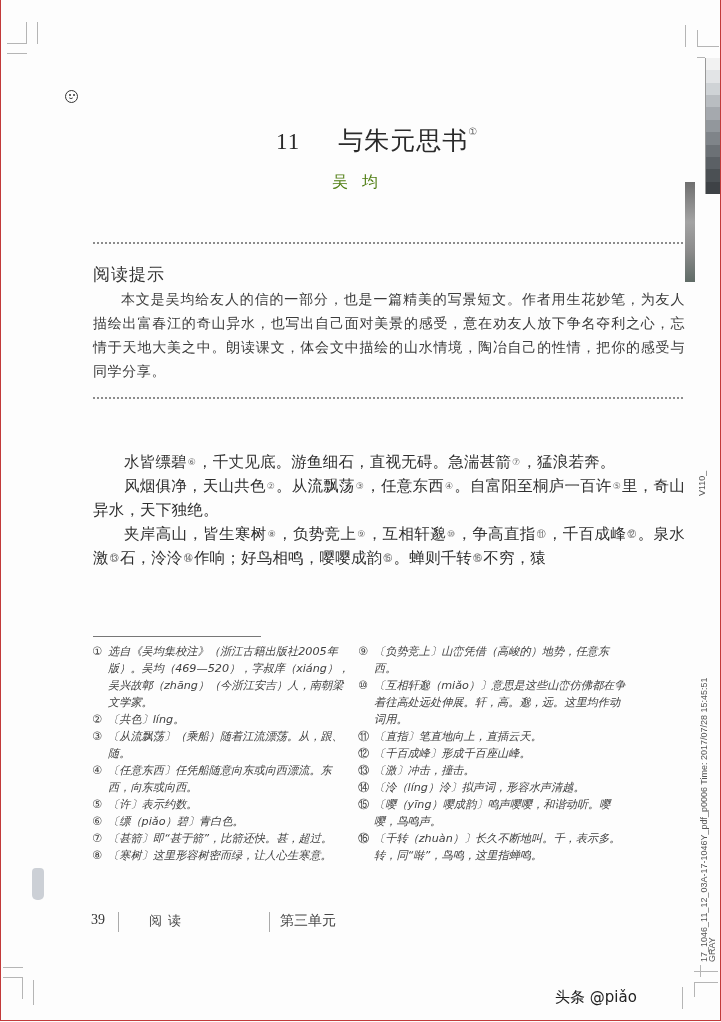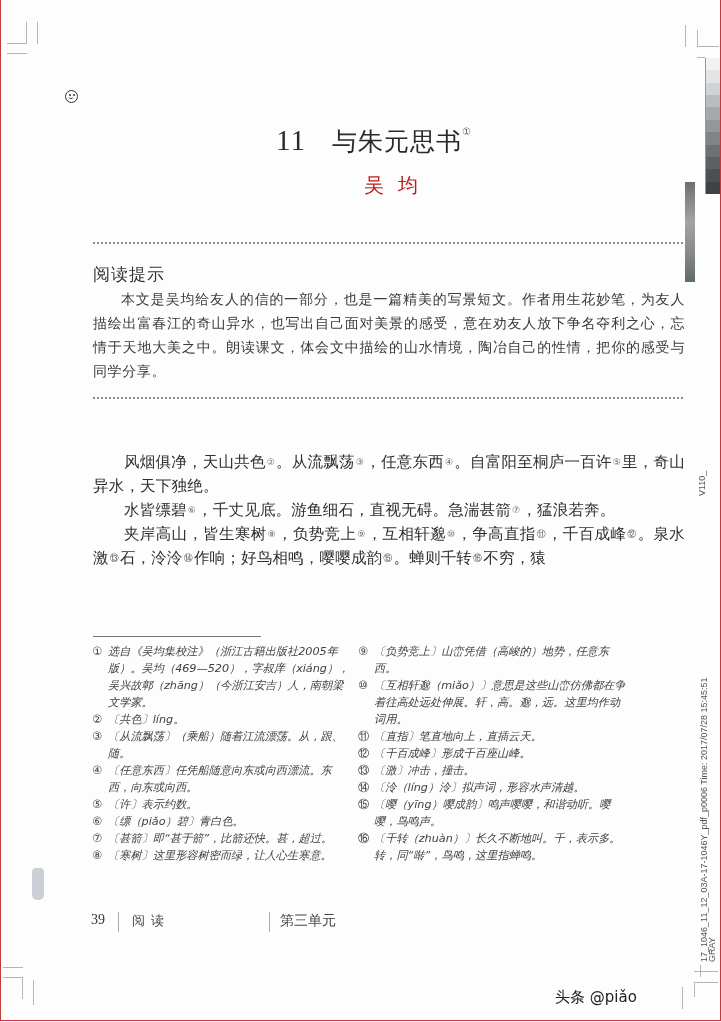--- a/index.html
+++ b/index.html
@@ -10,43 +10,43 @@
     color:#3a3a3a;
   }
   .frame { position:absolute; left:0; top:0; width:719px; height:1020px; border:1px solid #c23a3a; border-top:none; pointer-events:none; }
   .crop { position:absolute; background:#b5b5b5; }
   .smiley { position:absolute; left:65px; top:90px; width:13px; height:13px; border:1.6px solid #333; border-radius:50%; box-sizing:border-box; }
   .smiley::before, .smiley::after { content:""; position:absolute; top:3px; width:2px; height:2px; background:#333; border-radius:50%; }
   .smiley::before { left:2.5px; } .smiley::after { right:2.5px; }
   .smiley i { position:absolute; left:3px; top:5px; width:4px; height:2px; border-bottom:1.3px solid #333; border-radius:0 0 4px 4px; }
 
   .title { position:absolute; left:276px; top:124px; font-size:25px; color:#2a2a2a; letter-spacing:1px; white-space:nowrap; }
-  .title .num { margin-right:26px; font-family:"Liberation Serif", serif; font-size:29px; }
+  .title .num { margin-right:38px; font-family:"Liberation Serif", serif; font-size:23px; }
   .title sup { font-size:10px; vertical-align:top; position:relative; top:2px; color:#666; }
-  .author { position:absolute; left:332px; top:172px; font-size:20px; letter-spacing:14px; color:#b91c1c;margin-left:32px; }
+  .author { position:absolute; left:332px; top:172px; font-size:16px; letter-spacing:14px; color:#4d7c0f; }
 
   .dots { position:absolute; left:93px; width:590px; height:0; border-top:2px dotted #8c8c8c; }
   .tips-title { position:absolute; left:93px; top:263px; font-size:17px; color:#333; letter-spacing:1px; }
   .tips-body { position:absolute; left:93px; top:287px; width:592px; font-size:14px; line-height:24px; color:#3b3b3b; letter-spacing:0.6px; text-indent:28px; text-align:justify; }
 
   .main { position:absolute; left:93px; top:450px; width:592px; font-size:15.5px; line-height:24px; color:#2e2e2e; letter-spacing:0.2px; }
   .main p { margin:0; text-indent:31px; text-align:justify; }
   .main sup { font-size:9px; color:#666; vertical-align:top; margin:0 1px; }
 
   .fn-rule { position:absolute; left:93px; top:636px; width:168px; height:1px; background:#777; }
   .fn-col { position:absolute; top:643px; font-size:11.2px; line-height:17px; color:#3f3f3f; font-family:"DejaVu Sans", "Liberation Sans", sans-serif; }
   .fn-col.left { left:92px; width:258px; }
   .fn-col.right { left:358px; width:270px; }
   .fn { display:flex; }
   .fn .mk { flex:0 0 16px; }
   .fn .tx { flex:1;font-style:italic; }
 
   .footer-num { position:absolute; left:91px; top:912px; font-size:14px; color:#333; font-family:"Liberation Serif", serif; }
   .footer-bar { position:absolute; width:1px; height:20px; background:#aaa; }
-  .footer-sec { position:absolute; left:132px; top:912px; font-size:13px; letter-spacing:6px; color:#444; }
+  .footer-sec { position:absolute; left:149px; top:912px; font-size:13px; letter-spacing:6px; color:#444; }
   .footer-unit { position:absolute; left:280px; top:912px; font-size:14px; color:#444; }
 
   .gray-scale { position:absolute; left:705px; top:58px; width:14px; height:136px; border-left:1px solid #999; }
   .gray-scale div { height:12.36px; }
   .strip { position:absolute; left:685px; top:182px; width:10px; height:100px; background:linear-gradient(#6f6f6f,#a3a3a3 40%,#8a8a8a 70%,#5f6b66); }
   .side-text { position:absolute; font-family:"Liberation Sans", sans-serif; font-size:9px; color:#555; transform:rotate(-90deg); transform-origin:left top; white-space:nowrap; }
   .watermark { position:absolute; left:555px; top:988px; font-family:"DejaVu Sans", sans-serif; font-size:15px; color:#222; }
   .blob { position:absolute; left:32px; top:868px; width:12px; height:32px; background:#ccd0d6; border-radius:4px 4px 5px 5px; }
 </style>
 </head>
@@ -95,22 +95,22 @@
   <span class="num">11</span><span>与朱元思书</span><sup>①</sup>
 </div>
 <div class="author">吴均</div>
 
 <div class="dots" style="top:242px;"></div>
 <div class="tips-title">阅读提示</div>
 <div class="tips-body">本文是吴均给友人的信的一部分，也是一篇精美的写景短文。作者用生花妙笔，为友人描绘出富春江的奇山异水，也写出自己面对美景的感受，意在劝友人放下争名夺利之心，忘情于天地大美之中。朗读课文，体会文中描绘的山水情境，陶冶自己的性情，把你的感受与同学分享。</div>
 <div class="dots" style="top:397px;"></div>
 
 <div class="main" id="main-text">
+    <p>水皆缥碧<sup>⑥</sup>，千丈见底。游鱼细石，直视无碍。急湍甚箭<sup>⑦</sup>，猛浪若奔。</p>
     <p>风烟俱净，天山共色<sup>②</sup>。从流飘荡<sup>③</sup>，任意东西<sup>④</sup>。自富阳至桐庐一百许<sup>⑤</sup>里，奇山异水，天下独绝。</p>
-    <p>水皆缥碧<sup>⑥</sup>，千丈见底。游鱼细石，直视无碍。急湍甚箭<sup>⑦</sup>，猛浪若奔。</p>
     <p>夹岸高山，皆生寒树<sup>⑧</sup>，负势竞上<sup>⑨</sup>，互相轩邈<sup>⑩</sup>，争高直指<sup>⑪</sup>，千百成峰<sup>⑫</sup>。泉水激<sup>⑬</sup>石，泠泠<sup>⑭</sup>作响；好鸟相鸣，嘤嘤成韵<sup>⑮</sup>。蝉则千转<sup>⑯</sup>不穷，猿</p>
   </div>
 
 <div class="fn-rule"></div>
 <div class="fn-col left" id="fn-left">
     <div class="fn">
       <span class="mk">①</span>
       <span class="tx">选自《吴均集校注》（浙江古籍出版社2005年版）。吴均（469—520），字叔庠（xiáng），吴兴故鄣（zhāng）（今浙江安吉）人，南朝梁文学家。</span>
     </div>
     <div class="fn">

